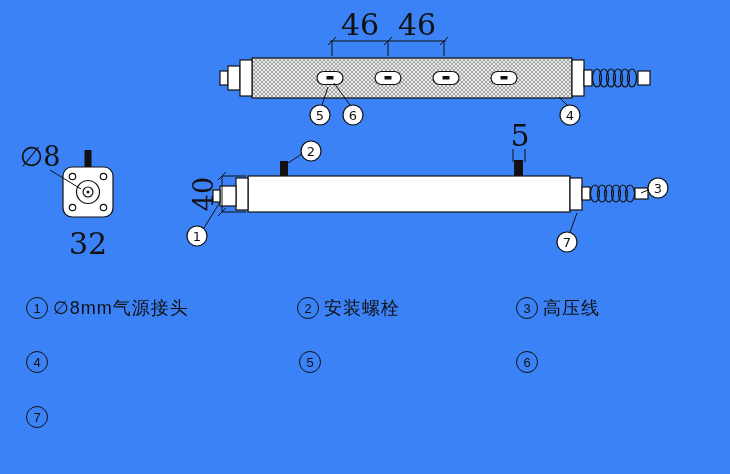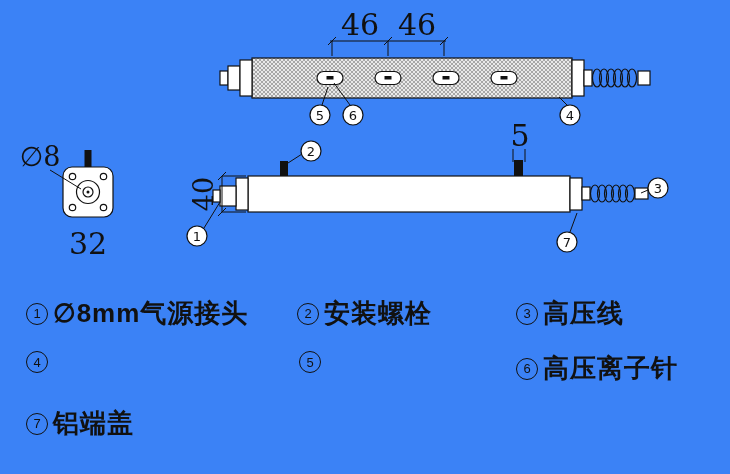--- a/index.html
+++ b/index.html
@@ -7,21 +7,21 @@
          font-family:"Liberation Sans",sans-serif;color:#111;}
   #stage svg{position:absolute;left:0;top:0;}
   svg text{fill:#111;stroke:none;}
   .dim{font-family:"DejaVu Serif",serif;font-size:30px;}
   .dim-sm{font-family:"DejaVu Serif",serif;font-size:27px;}
   .callout-num{font-family:"DejaVu Sans",sans-serif;font-size:13px;}
   .legend-item{position:absolute;display:flex;align-items:center;white-space:nowrap;}
   .legend-num{display:inline-flex;align-items:center;justify-content:center;
               width:20px;height:20px;border:1.5px solid #111;border-radius:50%;
               font-size:13px;font-weight:400;flex:0 0 auto;margin-right:5px;}
-  .legend-label{font-size:26px;font-weight:700;letter-spacing:1px;}
+  .legend-label{font-size:18px;font-weight:400;letter-spacing:1px;}
 </style>
 </head>
 <body>
 
 <div id="stage">
 
   <svg width="730" height="288" viewBox="0 0 730 288">
     <defs>
       <pattern id="knurl" width="4" height="4" patternUnits="userSpaceOnUse">
         <rect width="4" height="4" fill="#e9e9e9"></rect>
@@ -184,20 +184,18 @@
     <span class="legend-label">高压线</span>
   </div>
   <div class="legend-item" style="left:26px;top:351px;">
     <span class="legend-num">4</span>
   </div>
   <div class="legend-item" style="left:299px;top:351px;">
     <span class="legend-num">5</span>
   </div>
   <div class="legend-item" style="left:516px;top:351px;">
     <span class="legend-num">6</span>
-    <span class="legend-label">高压离子针</span>
   </div>
   <div class="legend-item" style="left:26px;top:406px;">
     <span class="legend-num">7</span>
-    <span class="legend-label">铝端盖</span>
   </div>
 
 </div>
 
 </body></html>

